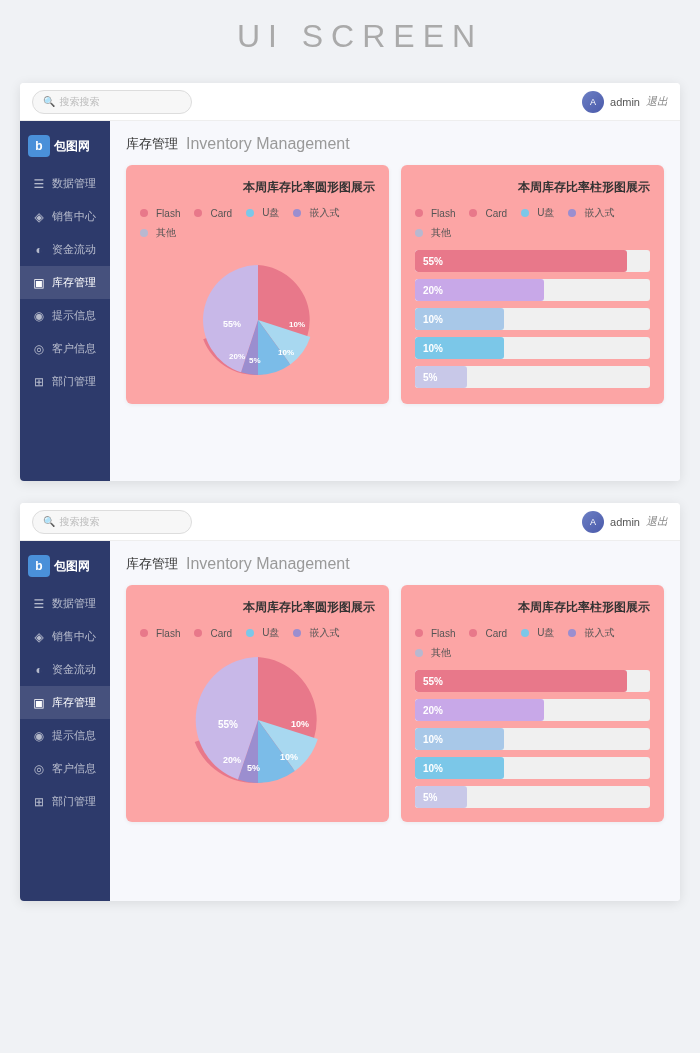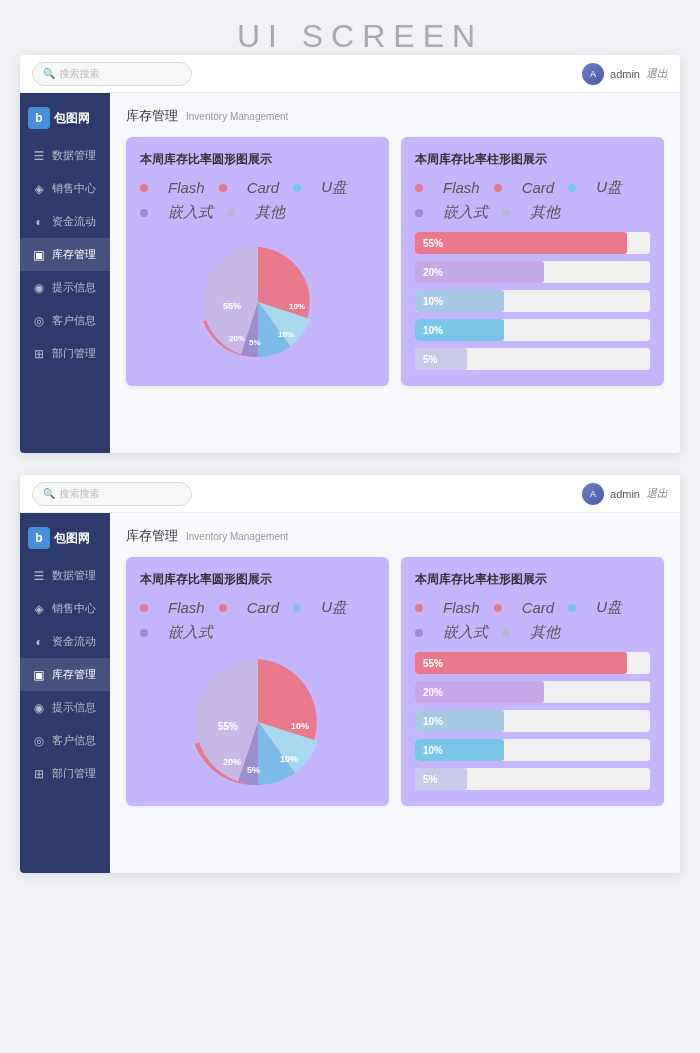--- a/index.html
+++ b/index.html
@@ -13,21 +13,21 @@
       align-items: center;
     }
 
     
     .page-title {
       font-size: 32px;
       font-weight: 300;
       color: #aaa;
       letter-spacing: 8px;
       text-align: right;
-      padding: 18px 0 0;
+      padding: 18px 0 28px;
       margin-left: 20px;
     }
 
     
     .screen-wrapper {
       width: 660px;
       background: white;
       border-radius: 4px;
       overflow: hidden;
       box-shadow: 0 2px 12px rgba(0,0,0,0.1);
@@ -155,57 +155,57 @@
     }
     .breadcrumb {
       font-size: 13px;
       color: #333;
       margin-bottom: 12px;
       display: flex;
       align-items: center;
       gap: 8px;
     }
     .breadcrumb-sub {
-      font-size: 10px;
+      font-size: 16px;
       color: #999;
     }
 
     
     .cards-row {
       display: flex;
       gap: 12px;
     }
     .card {
-      background: #c4b5fd;
+      background: #fca5a5;
       border-radius: 6px;
       padding: 14px;
       flex: 1;
       box-shadow: 0 1px 4px rgba(0,0,0,0.06);
+      text-align: right;
     }
     .card-title {
       font-size: 12px;
       color: #333;
       font-weight: 600;
       margin-bottom: 10px;
     }
 
     
     .legend {
       display: flex;
       flex-wrap: wrap;
       gap: 6px 14px;
       margin-bottom: 10px;
     }
     .legend-item {
       display: flex;
       align-items: center;
-      gap: 20px;
-      font-size: 15px;
+      gap: 8px;
+      font-size: 10px;
       color: #555;
-      font-style: italic;
     }
     .legend-dot {
       width: 8px;
       height: 8px;
       border-radius: 50%;
     }
 
     
     .pie-container {
       display: flex;

